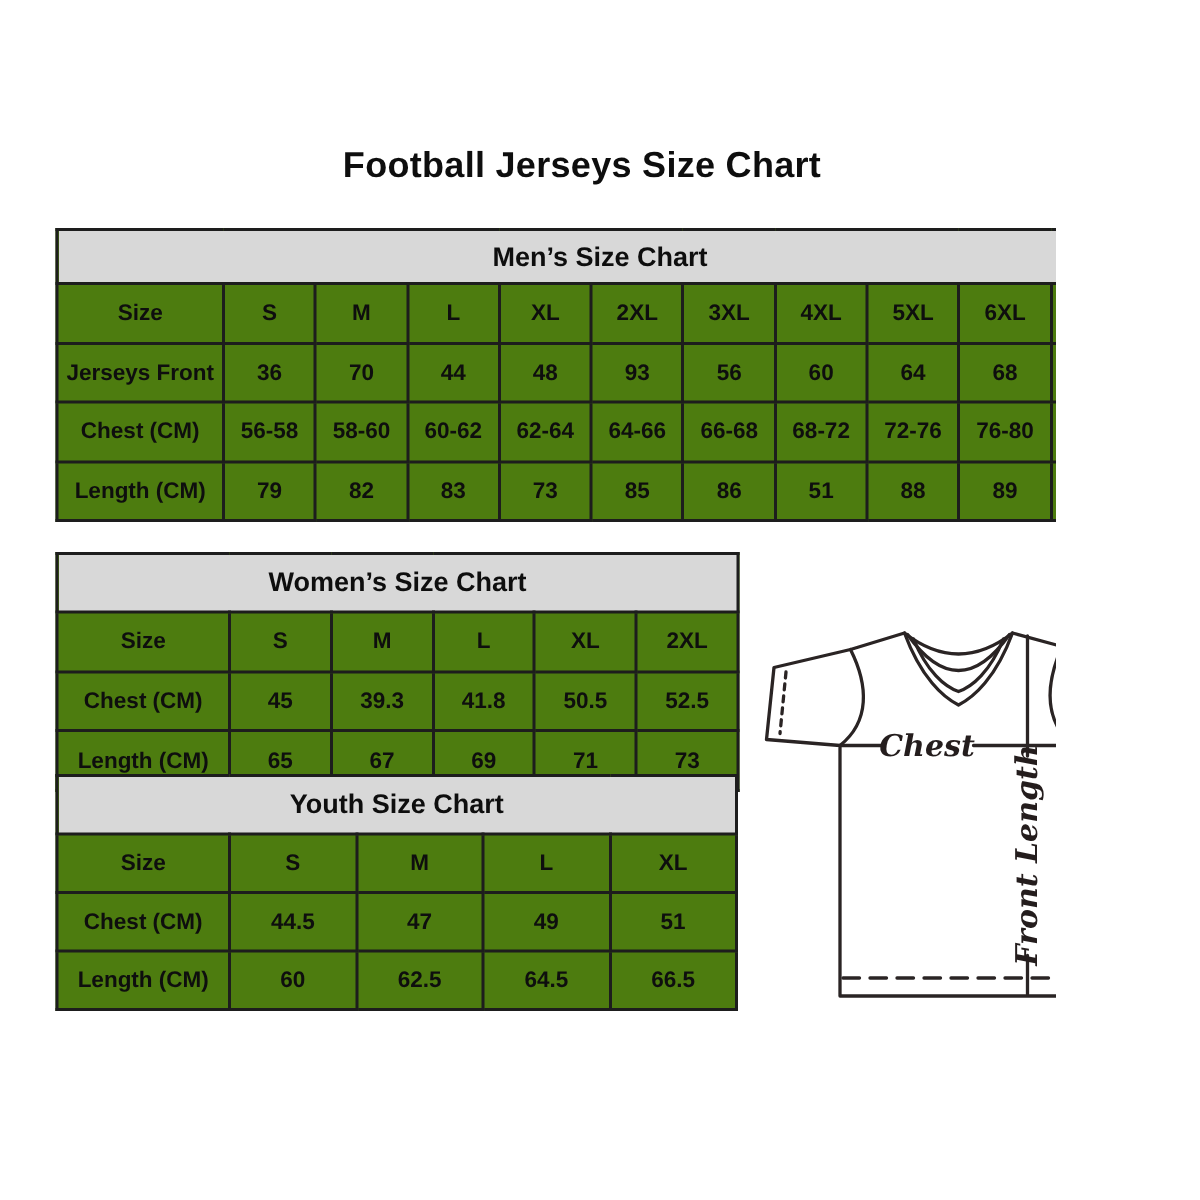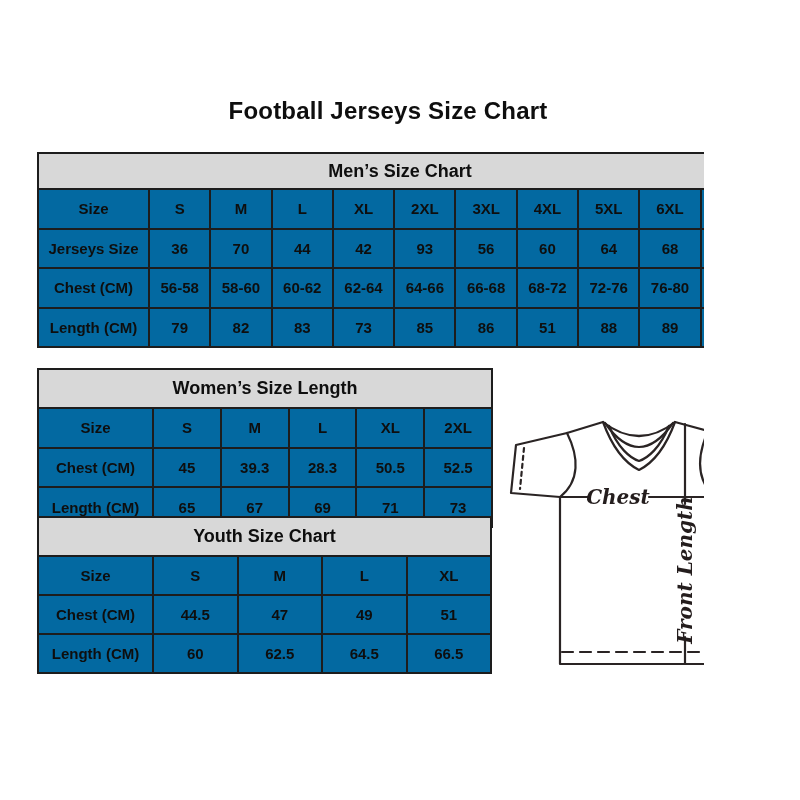--- a/index.html
+++ b/index.html
@@ -1,20 +1,20 @@
 <!DOCTYPE html>
 <html><head>
 <meta charset="utf-8">
 <style>
   html,body{margin:0;padding:0;background:#ffffff;}
   #page{position:relative;width:704px;height:800px;background:#ffffff;overflow:hidden;
         font-family:"Liberation Sans",sans-serif;color:#0e0e0e;}
   .page-title{position:absolute;left:0;top:97px;width:776px;text-align:center;
         font-size:24px;font-weight:bold;letter-spacing:0.2px;}
-  table.size-table{position:absolute;border-collapse:collapse;table-layout:fixed;background:#0369a1;}
+  table.size-table{position:absolute;border-collapse:collapse;table-layout:fixed;background:#4d7c0f;}
   .size-table th,.size-table td{border:2px solid #1d1d1d;text-align:center;vertical-align:middle;
         font-weight:bold;font-size:15px;color:#0e0e0e;padding:0;overflow:hidden;}
   .size-table th.section-header{background:#d8d8d8;font-size:18px;}
   #mens{left:37px;top:152px;width:726px;height:196px;}
   #womens{left:37px;top:368px;width:456px;height:160px;}
   #youth{left:37px;top:516px;width:455px;height:158px;}
   #mens thead tr{height:36px;}
   #womens thead tr,#youth thead tr{height:39px;}
   #diagram{position:absolute;left:505px;top:405px;width:270px;height:275px;}
   .jersey-label{font-family:"DejaVu Serif",serif;font-style:italic;font-weight:bold;
@@ -54,25 +54,25 @@
           <td>L</td>
           <td>XL</td>
           <td>2XL</td>
           <td>3XL</td>
           <td>4XL</td>
           <td>5XL</td>
           <td>6XL</td>
           <td>7XL</td>
         </tr>
         <tr>
-          <th>Jerseys Size</th>
+          <th>Jerseys Front</th>
           <td>36</td>
           <td>70</td>
           <td>44</td>
-          <td>42</td>
+          <td>48</td>
           <td>93</td>
           <td>56</td>
           <td>60</td>
           <td>64</td>
           <td>68</td>
           <td>72</td>
         </tr>
         <tr>
           <th>Chest (CM)</th>
           <td>56-58</td>
@@ -106,37 +106,37 @@
     <colgroup>
       <col style="width:115px">
         <col>
         <col>
         <col>
         <col>
         <col>
     </colgroup>
     <thead>
       <tr>
-        <th class="section-header" colspan="6">Women’s Size Length</th>
+        <th class="section-header" colspan="6">Women’s Size Chart</th>
       </tr>
     </thead>
     <tbody>
         <tr>
           <th>Size</th>
           <td>S</td>
           <td>M</td>
           <td>L</td>
           <td>XL</td>
           <td>2XL</td>
         </tr>
         <tr>
           <th>Chest (CM)</th>
           <td>45</td>
           <td>39.3</td>
-          <td>28.3</td>
+          <td>41.8</td>
           <td>50.5</td>
           <td>52.5</td>
         </tr>
         <tr>
           <th>Length (CM)</th>
           <td>65</td>
           <td>67</td>
           <td>69</td>
           <td>71</td>
           <td>73</td>

